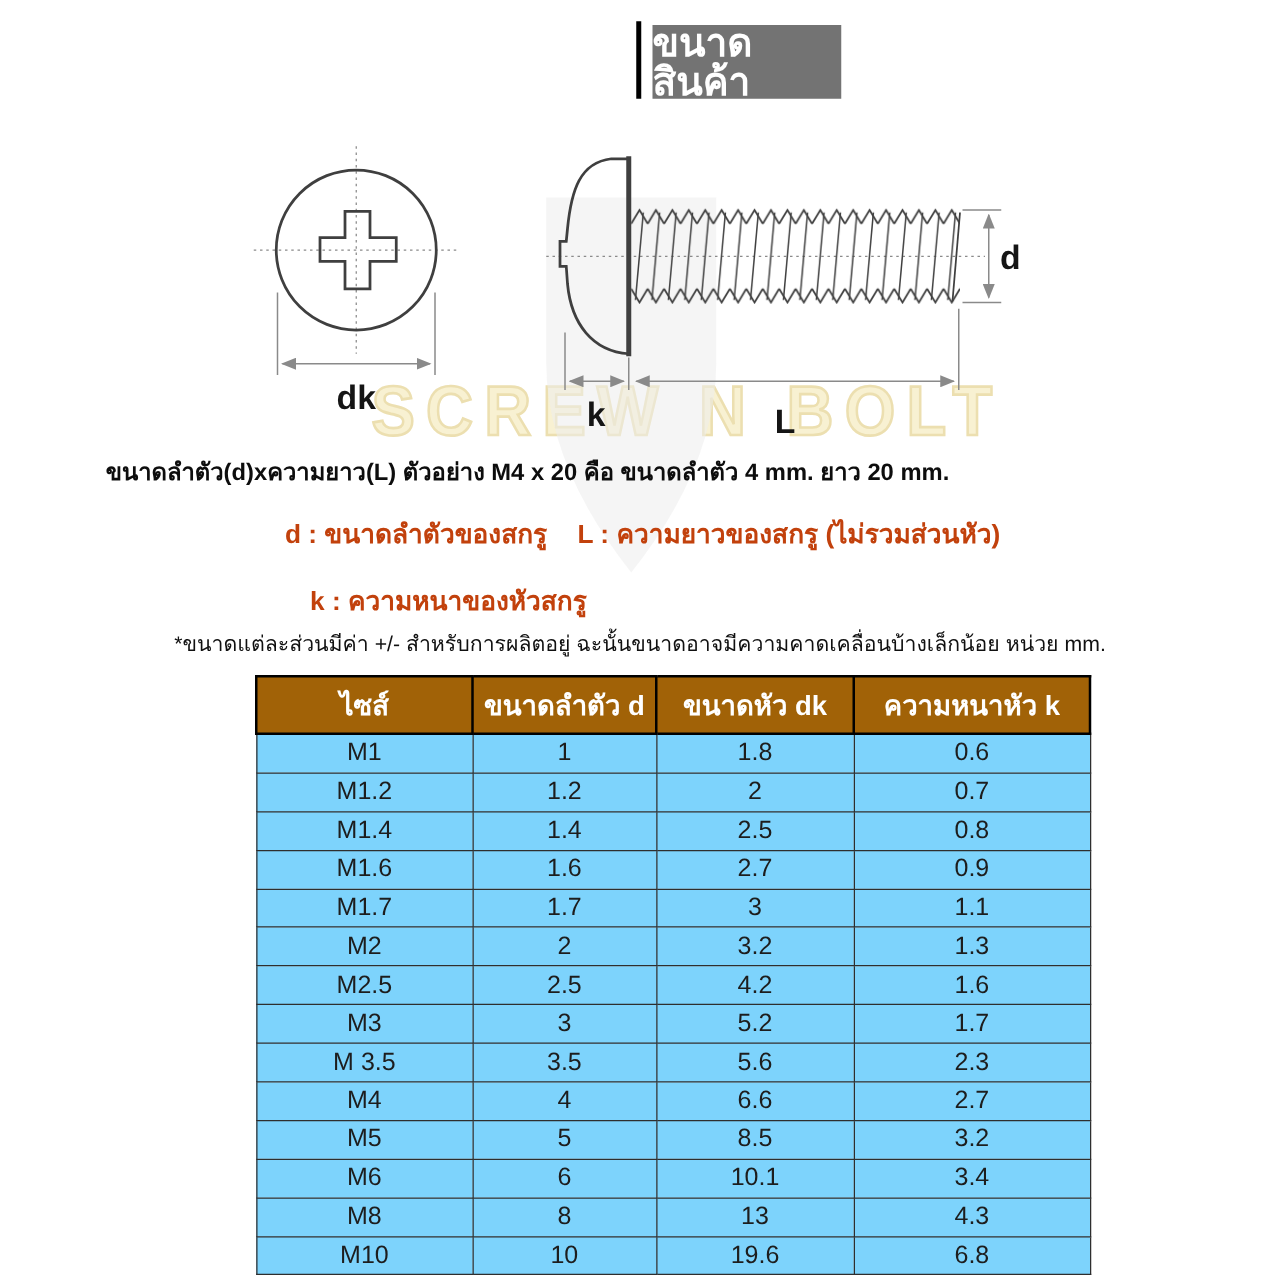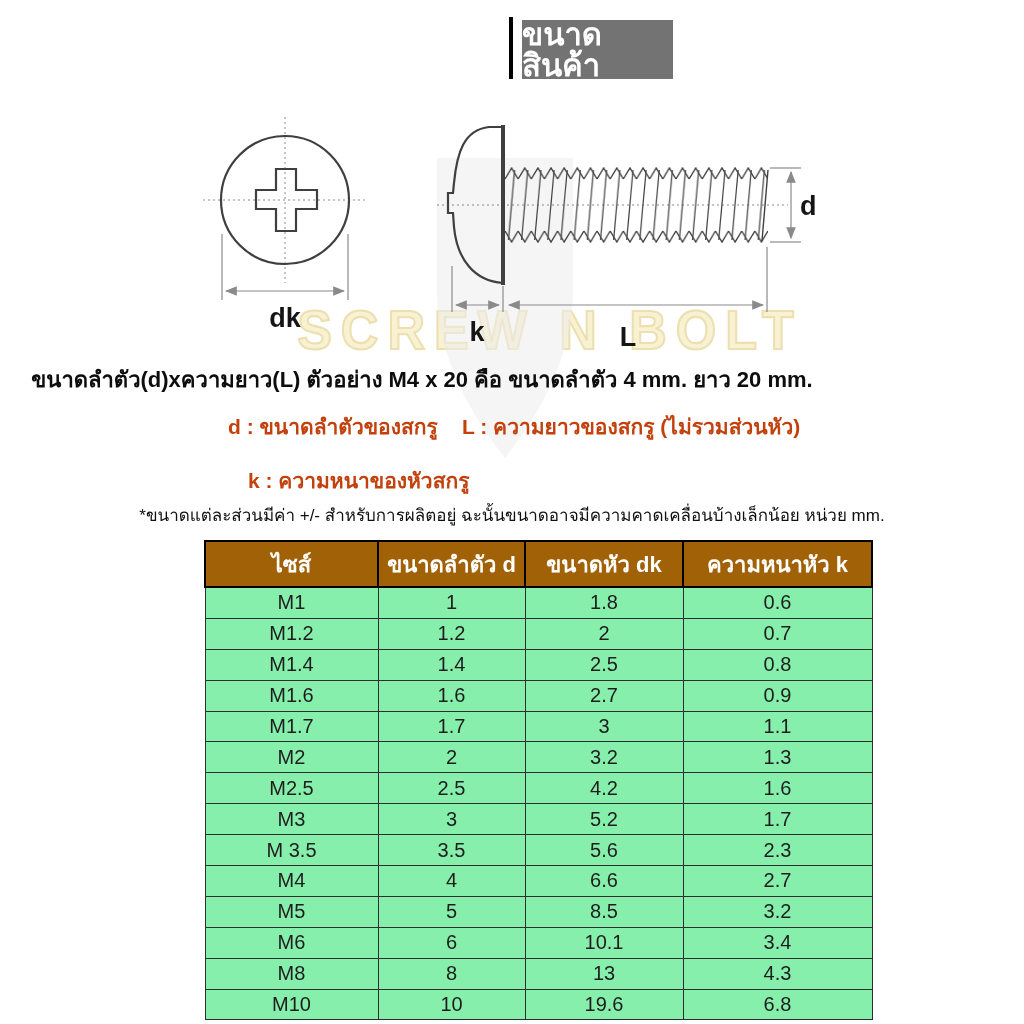--- a/index.html
+++ b/index.html
@@ -17,37 +17,37 @@
   
   .watermark{position:absolute;left:130px;top:300px;width:840px;text-align:center;z-index:1;
              font-size:52px;font-weight:800;letter-spacing:9px;color:#f8f1d2;
              -webkit-text-stroke:2px #ecdfb0;transform:scaleY(1.08);white-space:nowrap;}
 
   
   .diagram{position:absolute;left:0;top:0;width:1024px;height:560px;z-index:2;pointer-events:none;}
 
   
   .example-line{position:absolute;left:0;top:362px;width:844px;text-align:center;z-index:3;
-                font-size:22px;font-weight:bold;color:#0d0d0d;}
+                font-size:19px;font-weight:bold;color:#0d0d0d;}
   .def{position:absolute;z-index:3;font-size:21px;font-weight:bold;color:#c2410c;white-space:nowrap;}
   .def-d{left:228px;top:410px;}
   .def-L{left:462px;top:410px;}
   .def-k{left:228px;top:464px;margin-left:20px;}
   .def-dk{left:444px;top:450px;}
   .note{position:absolute;left:0;top:501px;width:1024px;text-align:center;z-index:3;
         font-size:17px;font-weight:500;color:#101010;}
 
   
   .size-table{position:absolute;left:204px;top:540px;width:667px;z-index:3;
               border-collapse:collapse;table-layout:fixed;}
   .size-table th{background:#a16207;color:#fff;font-size:22px;font-weight:bold;height:44px;
                  border:2px solid #000;border-left:2px solid #9a9a9a;padding:0;text-align:center;}
   .size-table th:first-child{border-left:2px solid #000;}
   .size-table td{height:29.9px;font-size:20px;color:#1d1d1d;text-align:center;
-                 border:1.6px solid #2e2e2e;padding:0;background:#86efac;}
+                 border:1.6px solid #2e2e2e;padding:0;background:#7dd3fc;}
   .size-table col.c1{width:173px;} .size-table col.c2{width:147px;}
   .size-table col.c3{width:158px;} .size-table col.c4{width:189px;}
 
   svg text.dim-label{font-family:"Liberation Sans",sans-serif;font-weight:bold;
                      font-size:27px;fill:#151515;}
 </style>
 </head>
 <body>
 
 <div class="canvas">

